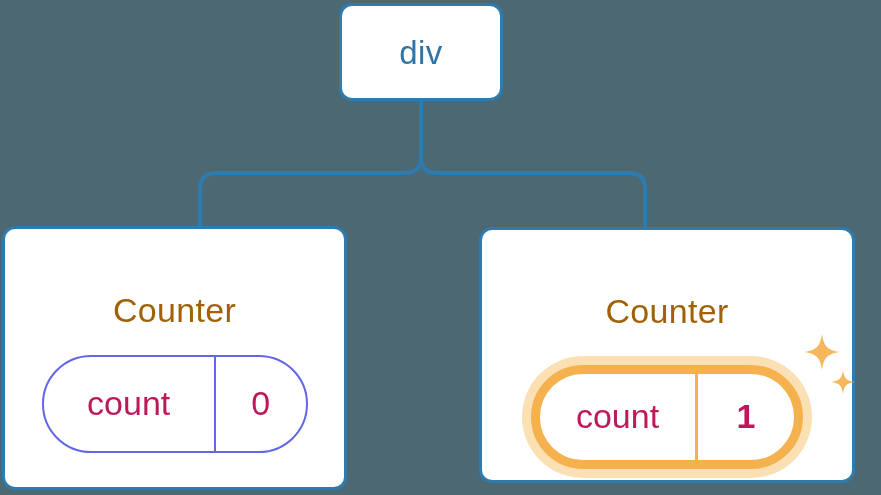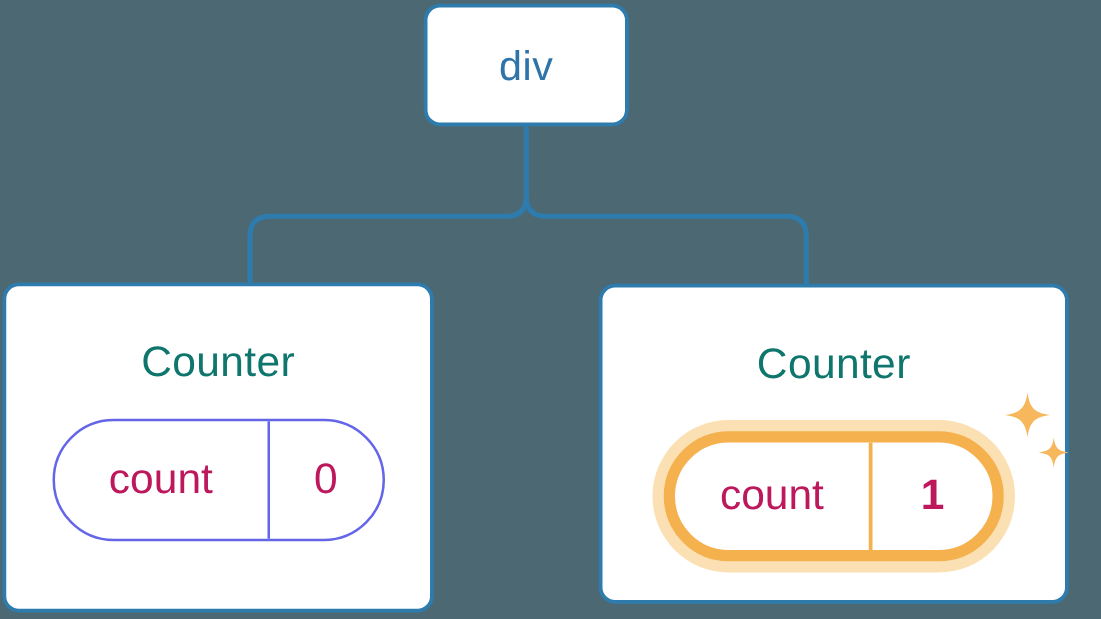--- a/index.html
+++ b/index.html
@@ -70,24 +70,25 @@
   .node-child-right {
     left: 479px;
     top: 227px;
     width: 376px;
     height: 256px;
     padding-top: 44px;
   }
 
   .node-title {
     font-size: 34px;
-    color: #0f766e;
+    color: #a16207;
     letter-spacing: 0.3px;
     line-height: 1;
     margin-bottom: 28px;
+    margin-top: 20px;
   }
 
   
   .pill-wrap {
     position: relative;
     display: flex;
     align-items: center;
     justify-content: center;
   }
 

